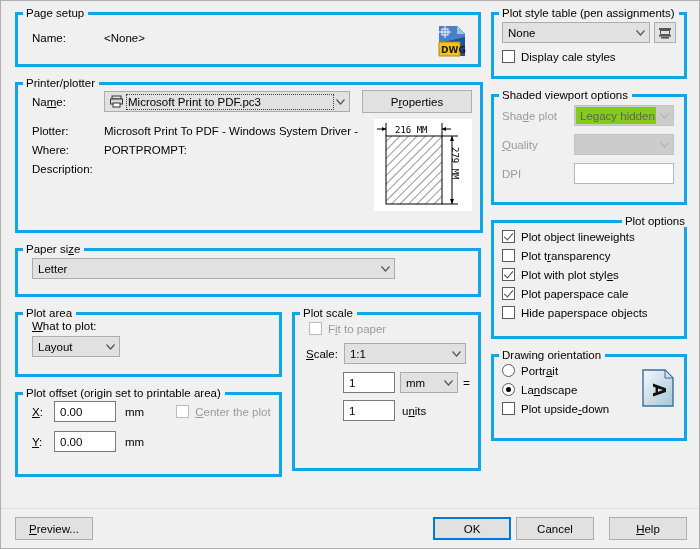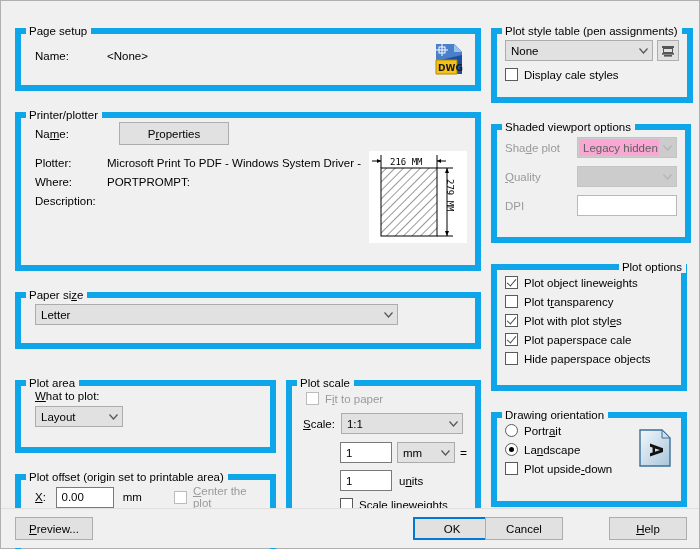--- a/index.html
+++ b/index.html
@@ -74,22 +74,22 @@
     padding: 0;
   }
   .col-left {
     position: absolute; left: 14px; top: 6px; width: 466px;
   }
   .col-right {
     position: absolute; left: 490px; top: 6px; width: 196px;
   }
   
   fieldset.group {
-    border: 6px solid #0ea5e9;
-    margin: 18px 0 10px 0;
+    border: 3px solid #0ea5e9;
+    margin: 0 0 10px 0;
     padding: 0;
     position: relative;
     background: transparent;
   }
   fieldset.group > legend {
     padding: 0 4px 0 3px;
     margin-left: 5px;
     font-size: 11.5px;
     color: #000;
   }
@@ -123,21 +123,21 @@
     border: 1px solid #acacac;
   }
   .combo.focus .cb-text {
     outline: 1px dotted #404040;
     outline-offset: 1px;
     margin-left: 1px;
   }
   .combo.disabled { color:#a0a0a0; background:#cccccc; border-color:#c4c4c4; }
   .combo.disabled-white { color:#555; background:#cccccc; border-color:#c4c4c4; }
   .combo.disabled-white .cb-text-box {
-     background:#f9a8d4; color:#606060; flex:1 1 auto; height:17px;
+     background:#84cc16; color:#606060; flex:1 1 auto; height:17px;
      display:flex; align-items:center; padding-left:4px; margin:1px 0 1px -4px;
   }
   
   .txt {
     box-sizing: border-box;
     height: 21px;
     background: #ffffff;
     border: 1px solid #7a7a7a;
     font-family: "Liberation Sans", sans-serif;
     font-size: 11.5px;
@@ -253,20 +253,33 @@
             </g>
           </svg>
         </div>
       </fieldset>
 
       <fieldset class="group" style="height:150px;">
         <legend>Printer/plotter</legend>
         <div class="ginner" style="padding-top:1px;">
           <div style="display:flex;align-items:center;margin-bottom:12px;">
             <span class="lbl" style="width:72px;flex:0 0 72px;margin-left:6px;">Na<u class="acc">m</u>e:</span>
+            <div class="combo focus" style="width:246px;">
+              <svg width="13" height="13" viewBox="0 0 13 13" style="margin-right:4px;flex:0 0 13px;">
+                <rect x="2" y="1" width="9" height="3" fill="none" stroke="#333" stroke-width="1"></rect>
+                <rect x="0.5" y="4" width="12" height="5" fill="#d8d8d8" stroke="#333" stroke-width="1"></rect>
+                <rect x="3" y="8" width="7" height="4" fill="#fff" stroke="#333" stroke-width="1"></rect>
+              </svg>
+              <span class="cb-text">Microsoft Print to PDF.pc3</span>
+              <span class="chev">
+                <svg width="9" height="6" viewBox="0 0 9 6">
+                    <path d="M0.5 0.5 L4.5 5 L8.5 0.5" stroke="#555" stroke-width="1.2" fill="none"></path>
+                  </svg>
+              </span>
+            </div>
             <div class="btn" style="width:110px;margin-left:12px;">
               P<u class="acc">r</u><span>operties</span>
             </div>
           </div>
 
           <div class="kv">
             <span class="k" style="margin-left:6px;">Plotter:</span>
             <span class="v" style="max-width:258px;">Microsoft Print To PDF - Windows System Driver - b...</span>
           </div>
           <div class="kv">
@@ -392,24 +405,20 @@
                 </span>
               </div>
               <span class="eqsign">=</span>
             </div>
             <div style="display:flex;align-items:center;margin-bottom:7px;margin-left:40px;">
               <div class="txt" style="width:52px;">
                 <span>1</span>
               </div>
               <span class="lbl" style="margin-left:7px;">u<u class="acc">n</u>its</span>
             </div>
-            <div class="cb-row" style="margin-left:40px;margin-bottom:0;">
-              <div class="ckbox"></div>
-              <span class="lbl">Scale l<u class="acc">i</u>neweights</span>
-            </div>
           </div>
         </fieldset>
       </div>
     </div>
 
     <div class="col-right">
 
       <fieldset class="group" style="height:66px;">
         <legend>Plot style table (pen assi<u class="acc">g</u>nments)</legend>
         <div class="ginner" style="padding-top:3px;">
@@ -527,20 +536,20 @@
         </div>
       </fieldset>
     </div>
   </div>
 
   <div class="footer">
     <div class="btn" style="left:14px;width:78px;">
       <u class="acc">P</u>
         <span>review...</span>
     </div>
-    <div class="btn default" style="left:412px;width:78px;">OK</div>
-    <div class="btn" style="left:484px;width:78px;">Cancel</div>
+    <div class="btn default" style="left:432px;width:78px;">OK</div>
+    <div class="btn" style="left:515px;width:78px;">Cancel</div>
     <div class="btn" style="left:608px;width:78px;">
       <u class="acc">H</u>
         <span>elp</span>
     </div>
   </div>
 </div>
 
 </body></html>

